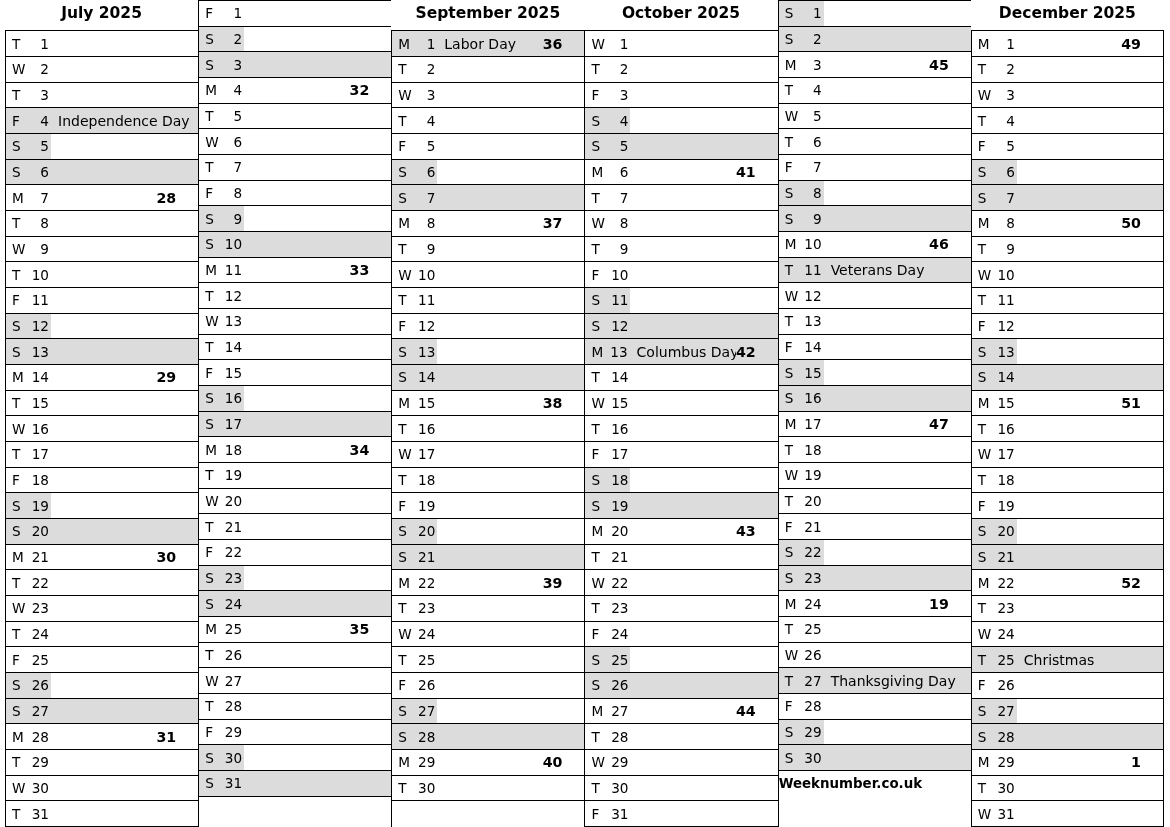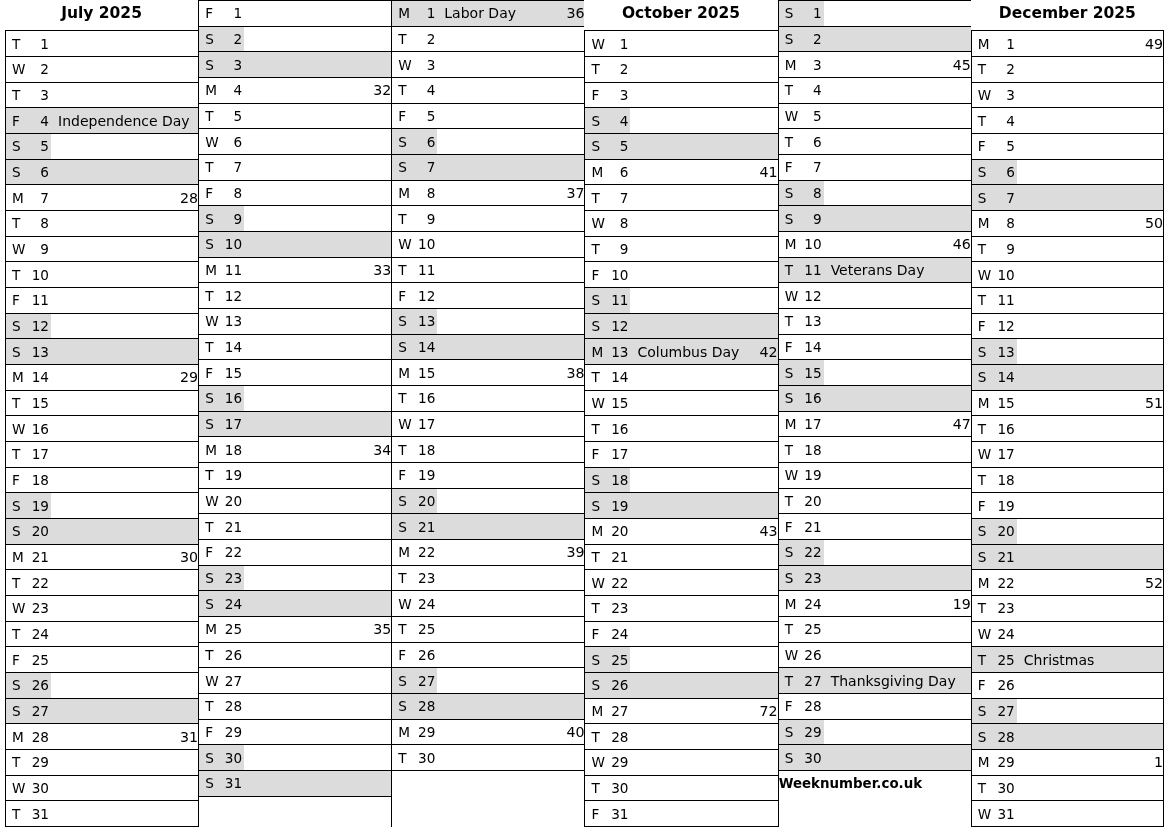--- a/index.html
+++ b/index.html
@@ -114,23 +114,23 @@
     z-index: 1;
     padding-left: 9px;
     font-size: 14px;
     white-space: nowrap;
     overflow: hidden;
   }
   .weeknum {
     position: relative;
     z-index: 1;
     margin-left: auto;
-    padding-right: 0;
+    padding-right: 22px;
     font-size: 14.2px;
-    font-weight: normal;
+    font-weight: bold;
     white-space: nowrap;
   }
 
   .brand-row {
     position: relative;
     height: 25.68px;
     box-sizing: border-box;
     display: flex;
     align-items: center;
     justify-content: flex-start;
@@ -416,20 +416,21 @@
             <span class="dow">S</span>
             <span class="dnum">30</span>
           </div>
           <div class="day-row shade-full">
             <span class="dow">S</span>
             <span class="dnum">31</span>
           </div>
         </div>
       </div>
       <div class="month-col">
+        <div class="month-title">September 2025</div>
         <div class="days-body">
           <div class="day-row shade-full">
             <span class="dow">M</span>
             <span class="dnum">1</span>
             <span class="holiday">Labor Day</span>
             <span class="weeknum">36</span>
           </div>
           <div class="day-row">
             <span class="dow">T</span>
             <span class="dnum">2</span>
@@ -668,21 +669,21 @@
             <span class="dow">S</span>
             <span class="dnum">25</span>
           </div>
           <div class="day-row shade-full">
             <span class="dow">S</span>
             <span class="dnum">26</span>
           </div>
           <div class="day-row">
             <span class="dow">M</span>
             <span class="dnum">27</span>
-            <span class="weeknum">72</span>
+            <span class="weeknum">44</span>
           </div>
           <div class="day-row">
             <span class="dow">T</span>
             <span class="dnum">28</span>
           </div>
           <div class="day-row">
             <span class="dow">W</span>
             <span class="dnum">29</span>
           </div>
           <div class="day-row">

